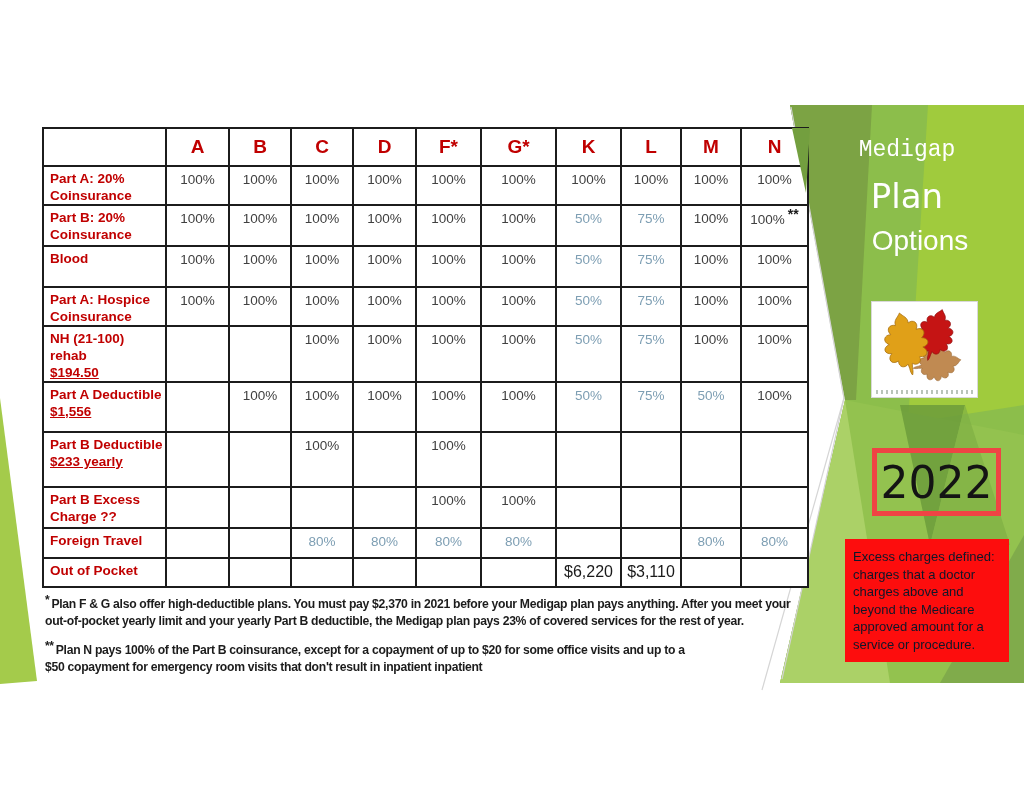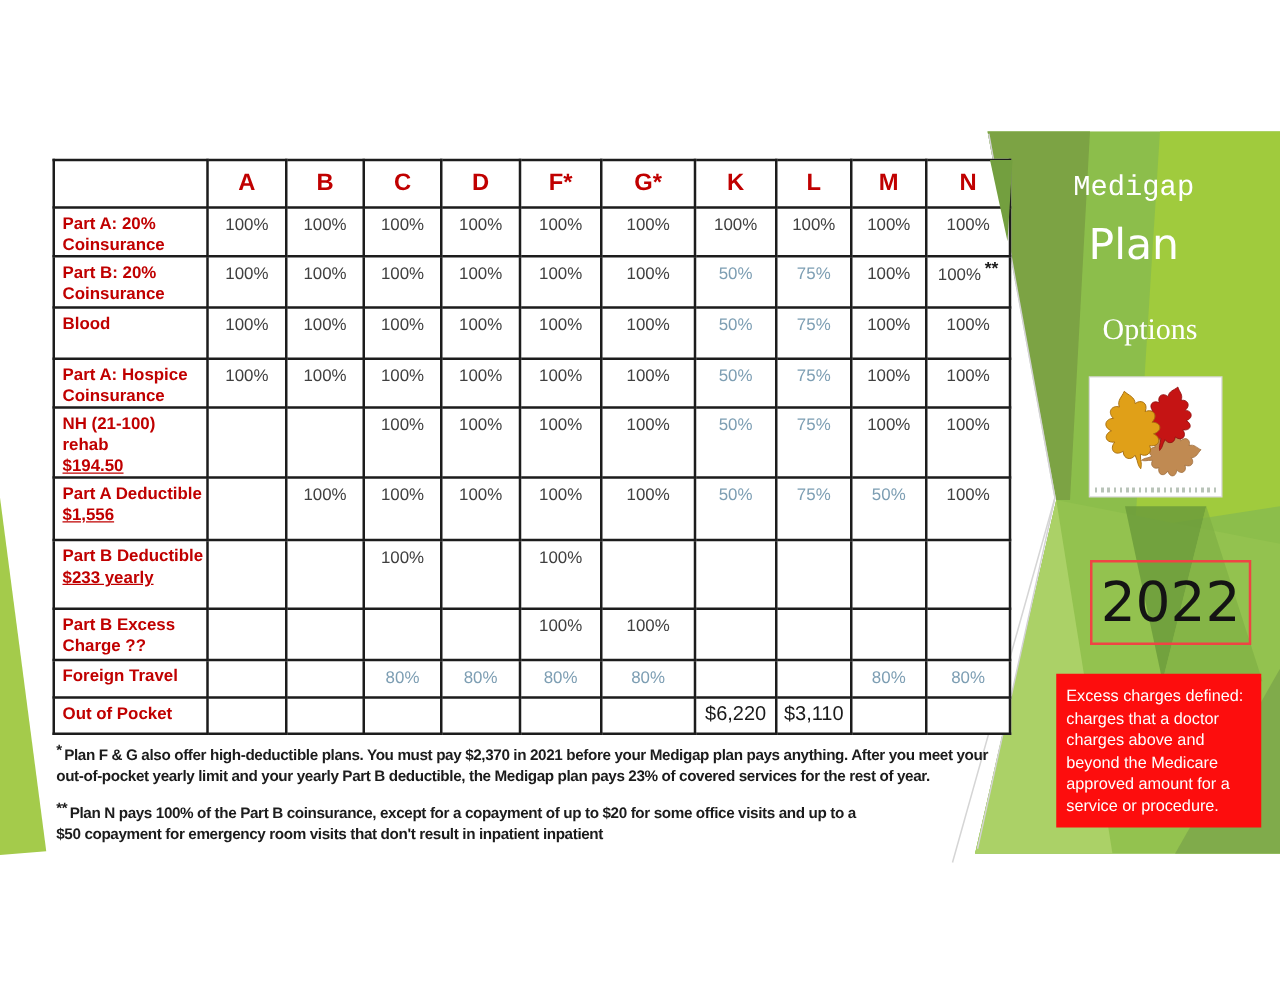--- a/index.html
+++ b/index.html
@@ -12,34 +12,34 @@
 
   
   .left-tri{position:absolute;left:0;top:396px;width:42px;height:292px;z-index:1;}
 
   
   .panel{position:absolute;left:760px;top:105px;width:264px;height:578px;z-index:1;}
   .panel .bg{position:absolute;inset:0;}
   .panel-title{position:absolute;left:30px;top:22px;width:234px;text-align:center;color:#fff;}
   .pt1{font-family:Liberation Mono, monospace;font-size:23px;line-height:46px;}
   .pt2{font-family:"DejaVu Sans",sans-serif;font-size:34px;line-height:46px;}
-  .pt3{font-family:Liberation Serif, serif;font-size:24px;line-height:44px;padding-left:26px;margin-top:23px;}
+  .pt3{font-family:Liberation Sans, sans-serif;font-size:28px;line-height:44px;padding-left:26px;}
 
   .leaves-box{position:absolute;left:112px;top:197px;width:105px;height:95px;background:#fff;
               box-shadow:0 0 0 1px #d9d9d9;}
   .leaves-box svg{position:absolute;left:0;top:0;}
   .caption-strip{position:absolute;left:4px;right:4px;bottom:3px;height:4px;
      background:repeating-linear-gradient(90deg,#b9c4b9 0 2px,#ffffff 2px 5px);}
 
   .year-badge{position:absolute;left:112px;top:343px;width:129px;height:68px;box-sizing:border-box;
-     border:2px solid #ef4444;display:flex;align-items:center;justify-content:center;
+     border:5px solid #ef4444;display:flex;align-items:center;justify-content:center;
      font-family:"DejaVu Sans",sans-serif;font-size:44px;color:#141414;}
 
   .note-box{position:absolute;left:85px;top:434px;width:164px;height:123px;box-sizing:border-box;
-     background:#fd0d0d;color:#ffffff;padding:9px 8px;font-size:13px;line-height:17.5px;}
+     background:#fd0d0d;color:#0f172a;padding:9px 8px;font-size:13px;line-height:17.5px;}
 
   
   .corner-wedge{position:absolute;left:790px;top:126px;width:22px;height:70px;z-index:4;}
 
   
   .grid{position:absolute;left:42px;top:127px;z-index:3;}
   table{border-collapse:collapse;table-layout:fixed;width:765px;background:#fff;}
   th,td{border:2px solid #1c1c1c;background:#fff;vertical-align:top;padding:0;overflow:hidden;}
   th.col{color:#c00000;font-size:19px;font-weight:bold;text-align:center;vertical-align:middle;}
   td.lbl{color:#c00000;font-weight:bold;font-size:13.5px;line-height:17px;

